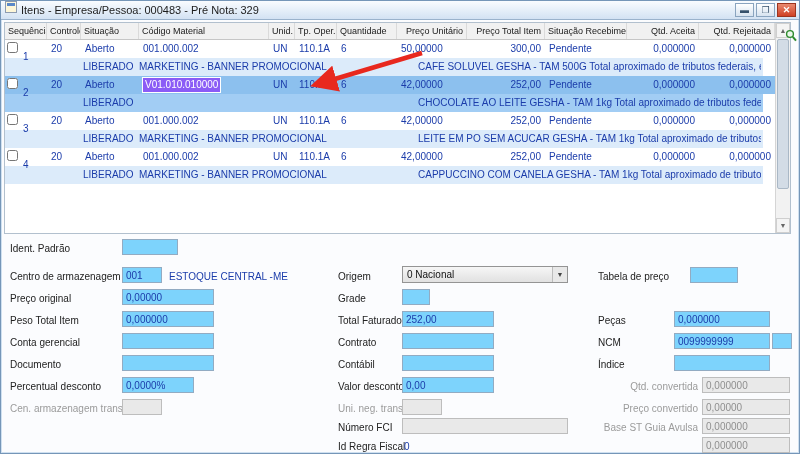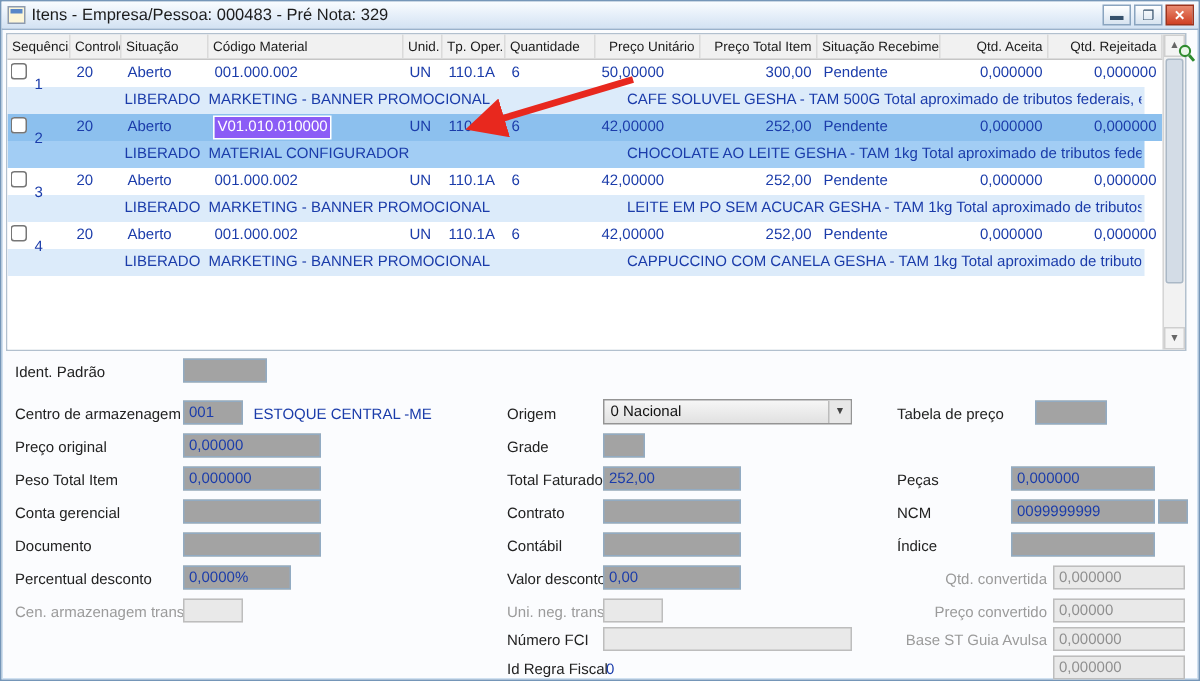--- a/index.html
+++ b/index.html
@@ -1,20 +1,20 @@
 <!DOCTYPE html>
 <html><head>
 <meta charset="utf-8">
 <style>
   *{margin:0;padding:0;box-sizing:border-box}
   html,body{width:800px;height:454px}
   body{font-family:"Liberation Sans",sans-serif;background:#e8eef5}
   .window{position:relative;width:800px;height:454px;background:#fbfcfe;border:1px solid #7596b8;box-shadow:inset 0 0 0 1px #cfe0f0;overflow:hidden}
   
-  .titlebar{position:relative;height:19px;background:linear-gradient(#f9fcff,#d3e2f3);border-bottom:1px solid #9ab2cc;display:flex;align-items:center;padding:0 4px}
+  .titlebar{position:relative;height:19px;background:linear-gradient(#f9fcff,#d3e2f3);border-bottom:1px solid #9ab2cc;display:flex;align-items:flex-start;padding:0 4px}
   .win-icon{width:12px;height:12px;margin-right:4px;flex:none;background:#fdf6d8;border:1px solid #8d9bb0;position:relative}
   .win-icon:before{content:"";position:absolute;left:1px;right:1px;top:1px;height:3px;background:#5a88c8}
   .title{font-size:11px;color:#1c1c1c;white-space:nowrap;line-height:18px}
   .win-buttons{position:absolute;right:3px;top:2px;display:flex;gap:2px}
   .wbtn{width:19px;height:14px;border:1px solid #8aa4bf;background:linear-gradient(#ffffff,#d7e3f0);font-size:9px;line-height:12px;text-align:center;color:#35506b;cursor:default}
   .wbtn.close{background:linear-gradient(#e98a70,#cf4024);border-color:#9c341e;color:#fff;font-weight:bold}
   
   .client{position:absolute;left:1px;right:1px;top:19px;bottom:1px;background:#fbfcfe}
   
   .grid{position:absolute;left:2px;top:2px;width:787px;height:212px;background:#fff;border:1px solid #b2c0ce}
@@ -45,21 +45,21 @@
   .sarr.up{top:0}.sarr.dn{bottom:0}
   .sthumb{position:absolute;left:1px;top:16px;width:12px;height:150px;background:#d3dce6;border:1px solid #aab8c6;border-radius:2px}
   
   .arrow-overlay{position:absolute;left:0;top:0;width:796px;height:433px;pointer-events:none;z-index:5}
   .search-ico{position:absolute;right:1px;top:9px;width:12px;height:13px;z-index:3}
   
   .form{position:absolute;left:0;top:0;right:0;bottom:0;font-size:10px}
   .lbl{position:absolute;color:#222;line-height:16px;white-space:nowrap}
   .lbl.dis{color:#9b9b9b}
   .rlbl{width:98px;text-align:right}
-  .inp{position:absolute;height:16px;border:1px solid #92abc2;background:#a3a3a3;font:10px "Liberation Sans",sans-serif;color:#1b3caa;padding:0 3px}
+  .inp{position:absolute;height:16px;border:1px solid #92abc2;background:#7dd3fc;font:10px "Liberation Sans",sans-serif;color:#1b3caa;padding:0 3px}
   .inp.num{}
   .inp.dis{background:#e9e9e9;border-color:#bdbdbd;color:#8f8f8f}
   .stat{position:absolute;color:#1b3caa;line-height:16px;white-space:nowrap}
   .combo{position:absolute;height:17px;border:1px solid #949494;background:linear-gradient(#f6f6f6,#e1e1e1);color:#111;line-height:15px;padding:0 18px 0 4px;font-size:10px}
   .combo .arr{position:absolute;right:0;top:0;width:15px;height:15px;border-left:1px solid #bcbcbc;text-align:center;font-size:7px;line-height:15px;color:#444;background:#e8e8e8}
 </style>
 </head>
 <body>
 
 <div class="window">
@@ -129,21 +129,20 @@
             <div class="cell c-tp">110.1A</div>
             <div class="cell c-qtd">6</div>
             <div class="cell c-pu">42,00000</div>
             <div class="cell c-pt">252,00</div>
             <div class="cell c-rec">Pendente</div>
             <div class="cell c-qa">0,000000</div>
             <div class="cell c-qr">0,000000</div>
           </div>
           <div class="l2">
             <span class="lib">LIBERADO</span>
-            <span class="grp">MATERIAL CONFIGURADOR</span>
             <span class="desc">CHOCOLATE AO LEITE GESHA - TAM 1kg Total aproximado de tributos federais, estaduais e m</span>
           </div>
           <div class="seqcell">
             <input type="checkbox" class="cb" style="">
             <span class="seqnum">2</span>
           </div>
         </div>
 
         <div class="grow">
           <div class="l1">

